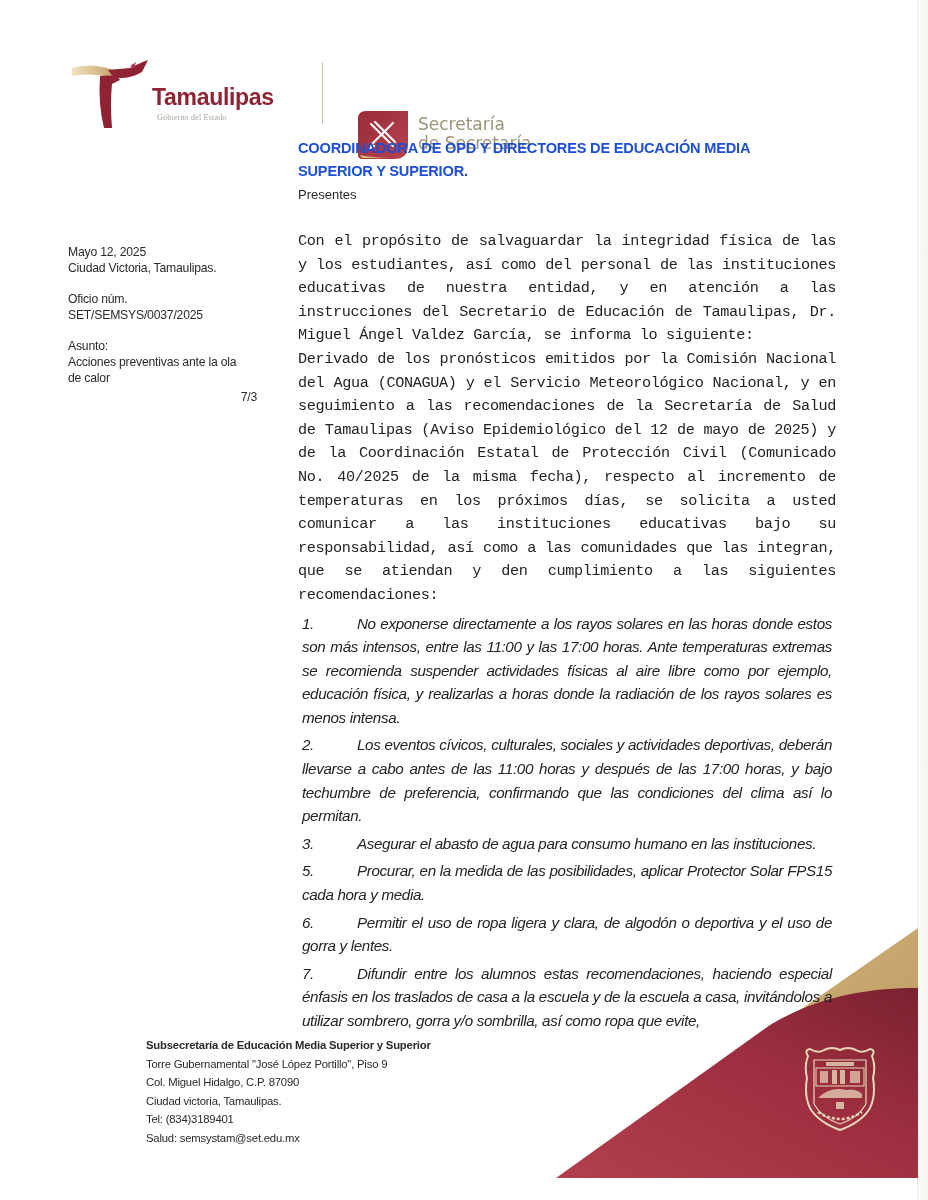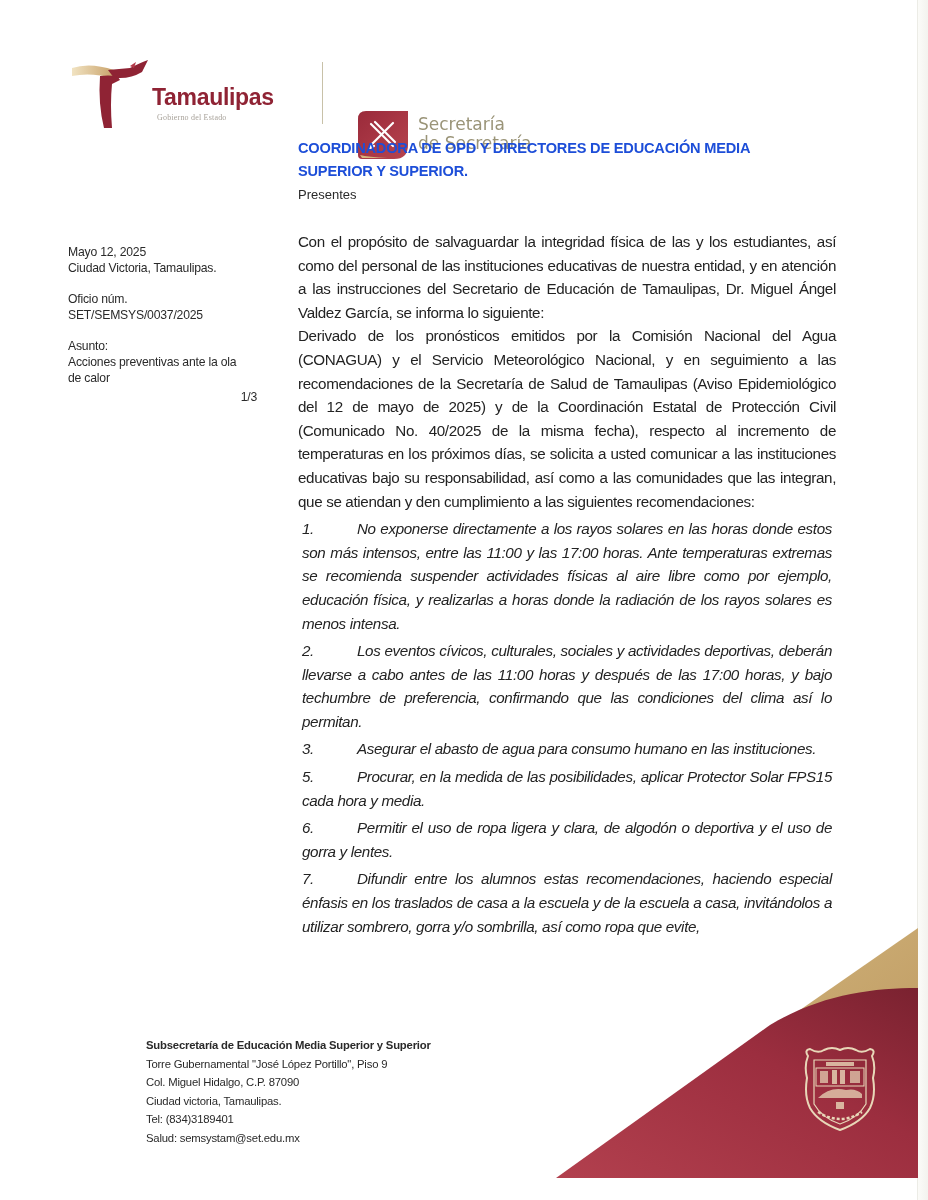--- a/index.html
+++ b/index.html
@@ -118,20 +118,21 @@
       width: 538px;
       font-family: "Liberation Sans", sans-serif;
       font-size: 15.2px;
       line-height: 23.6px;
       color: #232323;
       letter-spacing: -0.35px;
     }
     .body-text p {
       margin: 0;
       text-align: justify;
+      font-family: Liberation Mono, monospace;
     }
     .body-text .item {
       margin: 4px;
       text-align: justify;
       font-style: italic;
     }
     .body-text .item .num {
       display: inline-block;
       width: 55px;
     }
@@ -252,21 +253,21 @@
   </div>
   <div class="block">
     <div>Oficio núm.</div>
     <div>SET/SEMSYS/0037/2025</div>
   </div>
   <div class="block">
     <div>Asunto:</div>
     <div>Acciones preventivas ante la ola</div>
     <div>de calor</div>
   </div>
-  <div class="page-num">1/3</div>
+  <div class="page-num">7/3</div>
 </div>
 
 <div class="body-text">
   <p>Con el propósito de salvaguardar la integridad física de las y los estudiantes, así como del personal de las instituciones educativas de nuestra entidad, y en atención a las instrucciones del Secretario de Educación de Tamaulipas, Dr. Miguel Ángel Valdez García, se informa lo siguiente:</p>
   <p>Derivado de los pronósticos emitidos por la Comisión Nacional del Agua (CONAGUA) y el Servicio Meteorológico Nacional, y en seguimiento a las recomendaciones de la Secretaría de Salud de Tamaulipas (Aviso Epidemiológico del 12 de mayo de 2025) y de la Coordinación Estatal de Protección Civil (Comunicado No. 40/2025 de la misma fecha), respecto al incremento de temperaturas en los próximos días, se solicita a usted comunicar a las instituciones educativas bajo su responsabilidad, así como a las comunidades que las integran, que se atiendan y den cumplimiento a las siguientes recomendaciones:</p>
   <div class="item"><span class="num">1.</span><span>No exponerse directamente a los rayos solares en las horas donde estos son más intensos, entre las 11:00 y las 17:00 horas. Ante temperaturas extremas se recomienda suspender actividades físicas al aire libre como por ejemplo, educación física, y realizarlas a horas donde la radiación de los rayos solares es menos intensa.</span></div>
   <div class="item"><span class="num">2.</span><span>Los eventos cívicos, culturales, sociales y actividades deportivas, deberán llevarse a cabo antes de las 11:00 horas y después de las 17:00 horas, y bajo techumbre de preferencia, confirmando que las condiciones del clima así lo permitan.</span></div>
   <div class="item"><span class="num">3.</span><span>Asegurar el abasto de agua para consumo humano en las instituciones.</span></div>
   <div class="item"><span class="num">5.</span><span>Procurar, en la medida de las posibilidades, aplicar Protector Solar FPS15 cada hora y media.</span></div>
   <div class="item"><span class="num">6.</span><span>Permitir el uso de ropa ligera y clara, de algodón o deportiva y el uso de gorra y lentes.</span></div>

